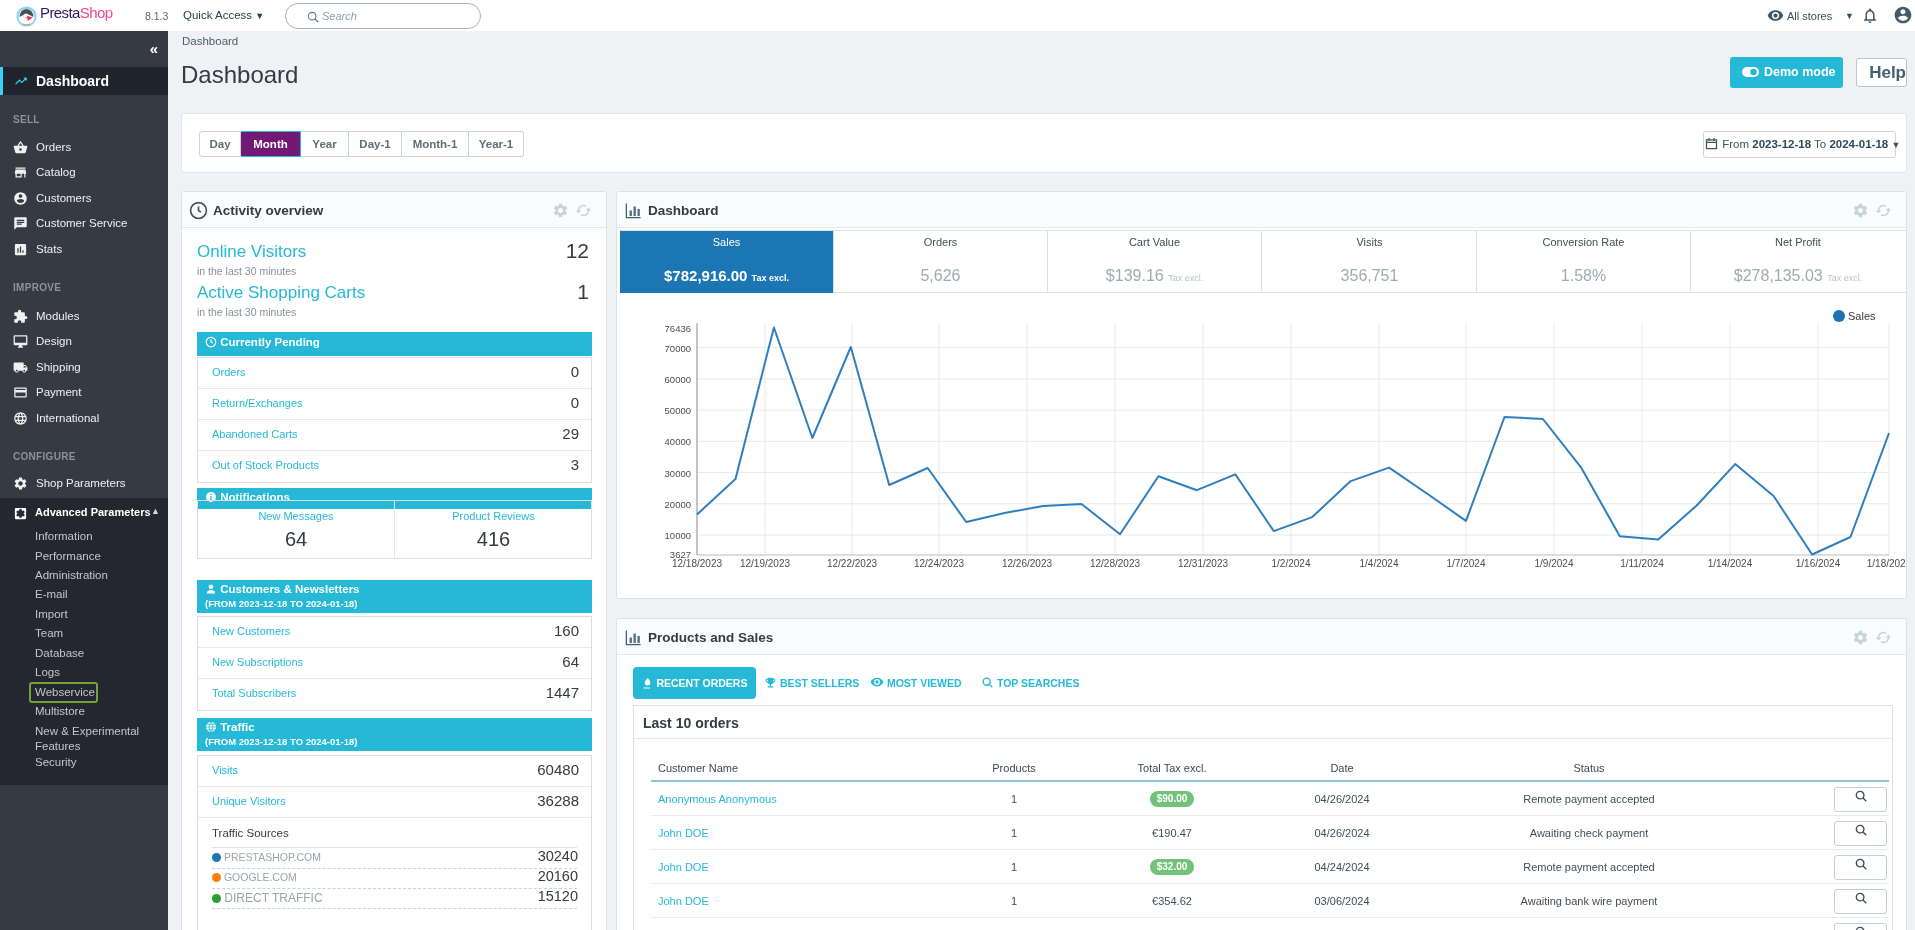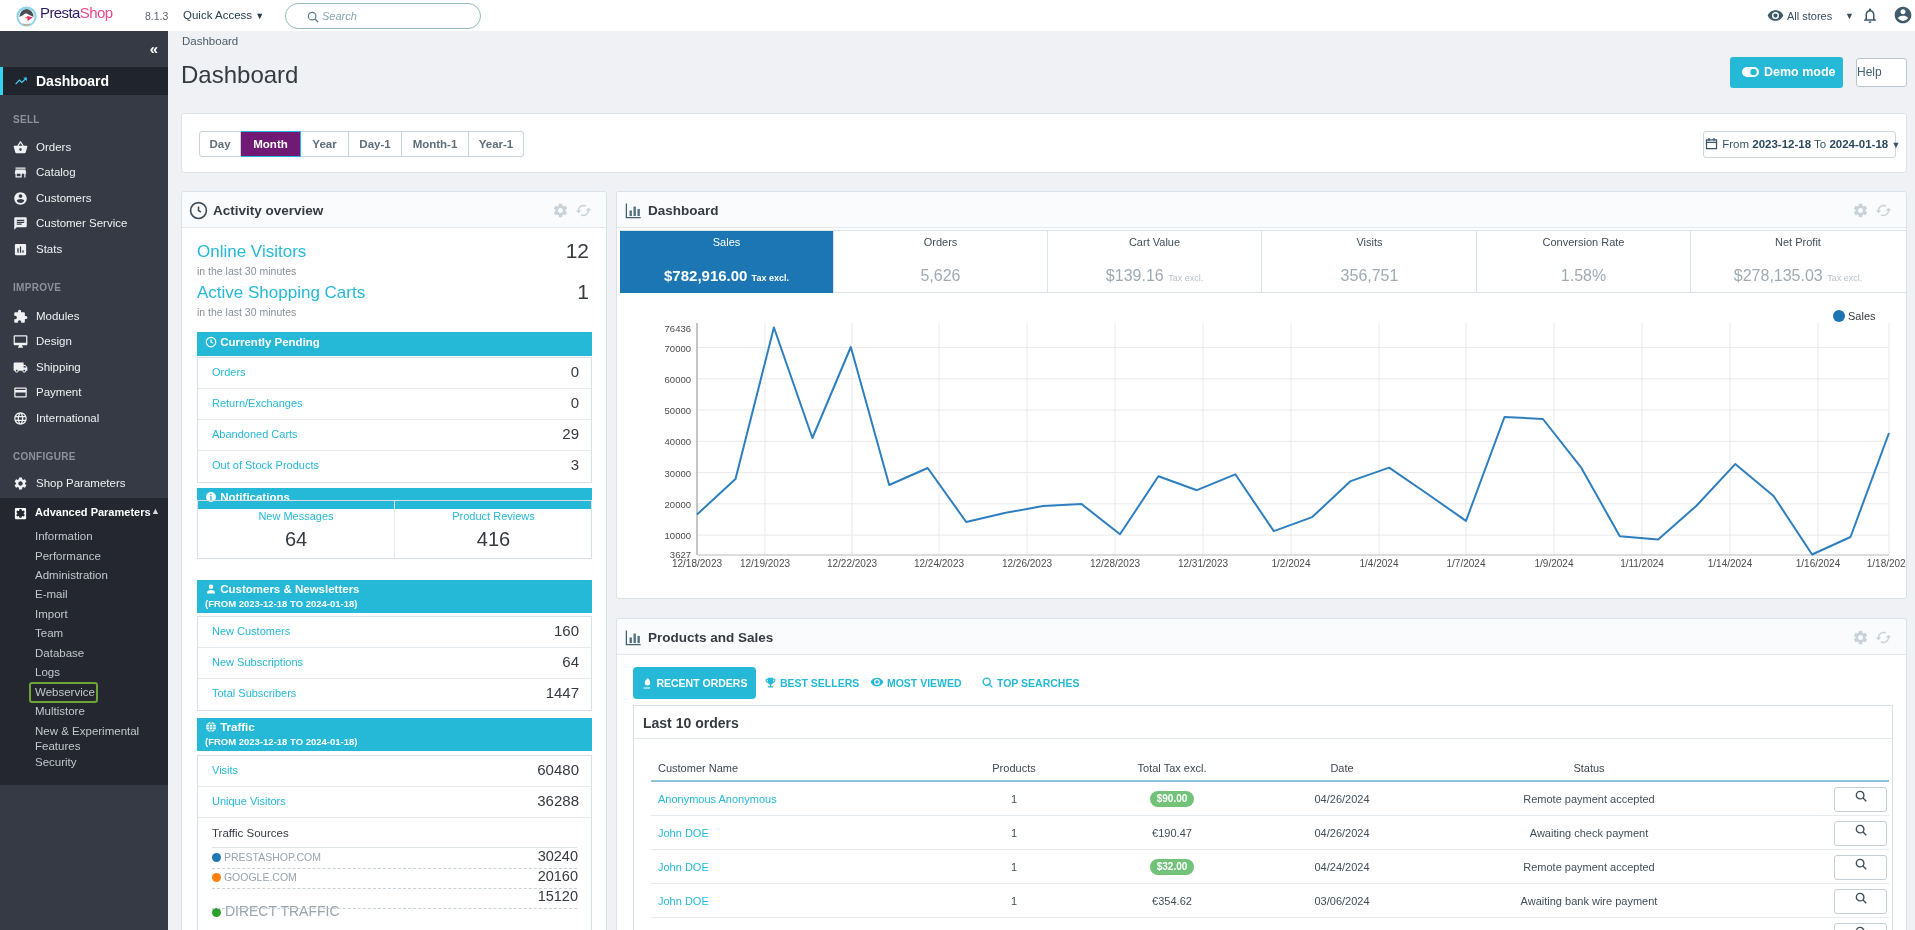--- a/index.html
+++ b/index.html
@@ -41,21 +41,21 @@
 
 .panel { position:absolute; background:#fff; border:1px solid #d9e2e8; border-radius:3px; }
 .phead { position:absolute; left:0; top:0; right:0; height:36px; background:#fafbfc; border-bottom:1px solid #e2e9ee; border-radius:3px 3px 0 0; }
 .phead .ttl { position:absolute; left:31px; top:11px; font-size:13.5px; font-weight:bold; color:#363a41; }
 .phead svg.picon { position:absolute; left:7px; top:9px; }
 .pgear { position:absolute; top:10px; }
 
 #crumb { position:absolute; left:182px; top:35px; font-size:11.5px; color:#4c5d6b; }
 #h1 { position:absolute; left:181px; top:61px; font-size:24px; color:#363a41; font-weight:400; }
 #demobtn { position:absolute; left:1730px; top:57px; width:113px; height:31px; background:#25b9d7; border-radius:3px; color:#fff; font-size:12.5px; font-weight:bold; line-height:31px; padding-left:34px; white-space:nowrap; }
-#helpbtn { position:absolute; left:1856px; top:58px; width:51px; height:29px; background:#fff; border:1px solid #b7c6d0; border-radius:3px; color:#43606f; font-size:12px; font-weight:normal; text-align:left; line-height:27px; }
+#helpbtn { position:absolute; left:1856px; top:58px; width:51px; height:29px; background:#fff; border:1px solid #b7c6d0; border-radius:3px; color:#43606f; font-size:17px; font-weight:bold; text-align:right; line-height:27px; }
 
 
 #toolbar { position:absolute; left:181px; top:113px; width:1726px; height:60px; background:#fff; border:1px solid #dde4ea; border-radius:3px; }
 .tbtn { position:absolute; top:17px; height:26px; border:1px solid #c9d3da; border-left:none; background:#fff; color:#5f6f7a; font-size:11.5px; font-weight:bold; text-align:center; line-height:24px; }
 #tb-day { left:17px; width:42px; border-left:1px solid #c9d3da; border-radius:3px 0 0 3px; }
 #tb-month { left:59px; width:60px; background:#701a75; border-color:#25b9d7; color:#fff; }
 #tb-year { left:119px; width:48px; }
 #tb-day1 { left:167px; width:53px; }
 #tb-month1 { left:220px; width:67px;text-align:center; }
 #tb-year1 { left:287px; width:55px; border-radius:0 3px 3px 0; }
@@ -355,21 +355,21 @@
       </div>
     <div style="position:relative;height:126px">
       <div style="position:absolute;left:14px;top:9px;font-size:11.5px;color:#363a41">Traffic Sources</div>
         <div style="position:absolute;left:14px;right:14px;top:29px;border-bottom:1px solid #dde3e8"></div>
       <div style="position:absolute;left:14px;top:33px;font-size:10.5px;color:#9aa4ac"><span style="display:inline-block;width:9px;height:9px;border-radius:5px;background:#1f77b4;vertical-align:-1px"></span> PRESTASHOP.COM</div>
       <div style="position:absolute;right:13px;top:30px;font-size:14.5px;color:#363a41">30240</div>
       <div style="position:absolute;left:14px;right:14px;top:50px;border-bottom:1px dashed #c9d2d8"></div>
       <div style="position:absolute;left:14px;top:53px;font-size:10.5px;color:#9aa4ac"><span style="display:inline-block;width:9px;height:9px;border-radius:5px;background:#ff7f0e;vertical-align:-1px"></span> GOOGLE.COM</div>
       <div style="position:absolute;right:13px;top:50px;font-size:14.5px;color:#363a41">20160</div>
       <div style="position:absolute;left:14px;right:14px;top:70px;border-bottom:1px dashed #c9d2d8"></div>
-      <div style="position:absolute;left:14px;top:85px;font-size:14px;color:#9aa4ac"><span style="display:inline-block;width:9px;height:9px;border-radius:5px;background:#2ca02c;vertical-align:-1px"></span> DIRECT TRAFFIC</div>
+      <div style="position:absolute;left:14px;top:73px;font-size:12px;color:#9aa4ac"><span style="display:inline-block;width:9px;height:9px;border-radius:5px;background:#2ca02c;vertical-align:-1px"></span> DIRECT TRAFFIC</div>
       <div style="position:absolute;right:13px;top:70px;font-size:14.5px;color:#363a41">15120</div>
       <div style="position:absolute;left:14px;right:14px;top:90px;border-bottom:1px dashed #c9d2d8"></div>
     </div>
   </div>
 </div>
 
 <div id="dashpanel" class="panel" style="left:616px;top:191px;width:1291px;height:408px">
   <div class="phead">
     <svg class="picon" width="19" height="19" viewBox="0 0 24 24">
         <path fill="none" stroke="#44606e" stroke-width="1.6" d="M3 3v18h18"></path>

